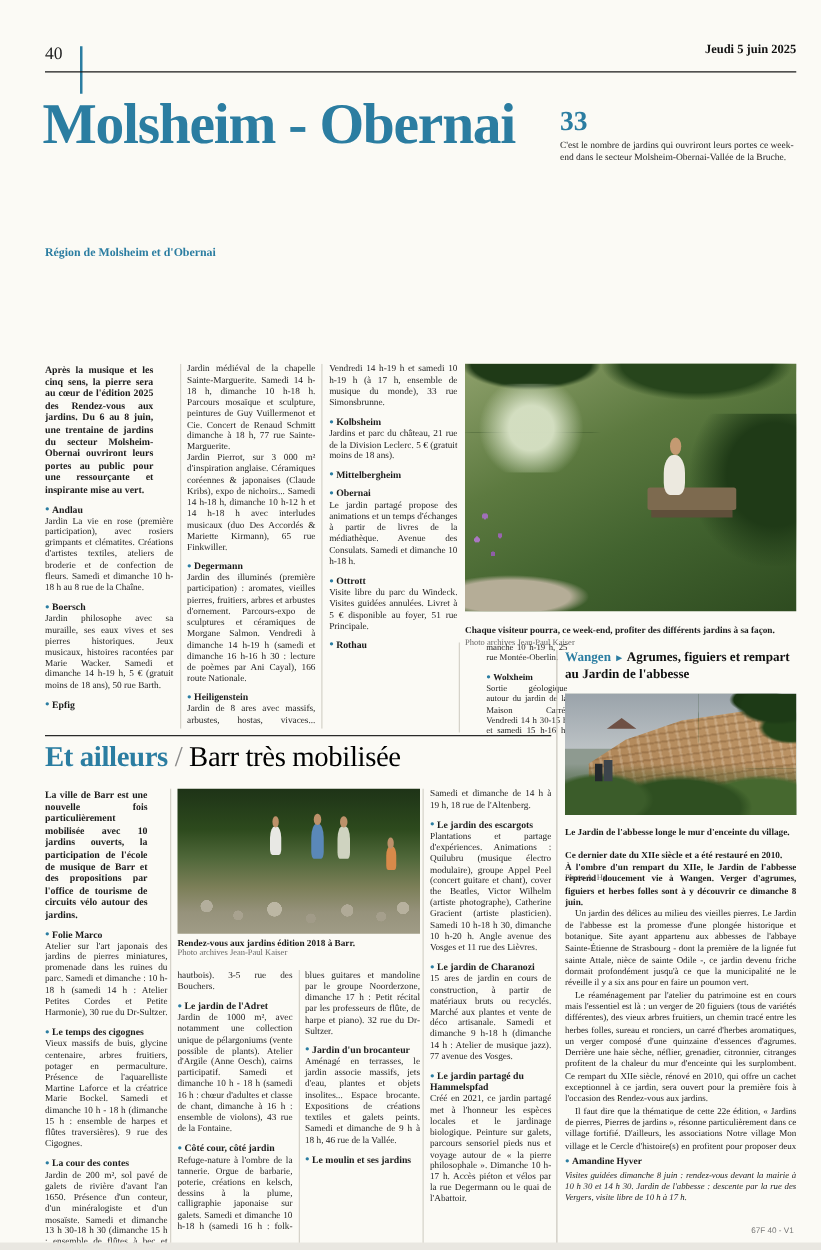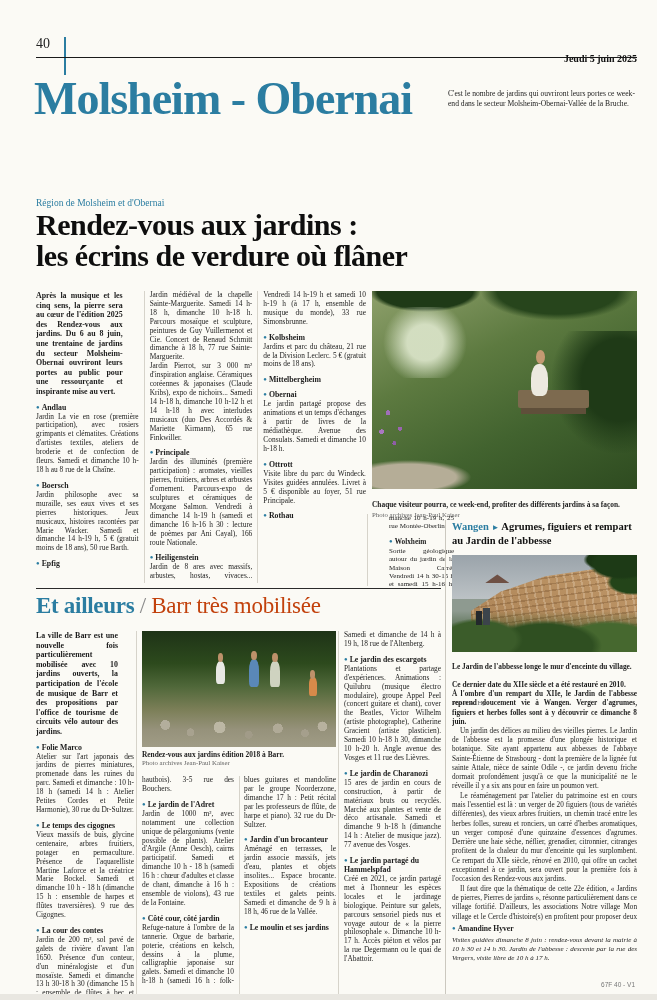--- a/index.html
+++ b/index.html
@@ -3,31 +3,31 @@
 <meta charset="utf-8">
 <style>
   html,body{margin:0;padding:0;background:#ffffff;}
   .page{position:relative;width:657px;height:1000px;background:#fbfaf5;overflow:hidden;
         font-family:"Liberation Serif","DejaVu Serif",serif;color:#1c1c1c;}
   .abs{position:absolute;}
 
   
   .pageno{left:36px;top:36px;font-size:14px;color:#222;text-align:center;}
   .header-tick{left:64px;top:37px;width:2px;height:38px;background:#2b7da1;}
-  .issue-date{right:20px;top:53px;font-size:10px;font-weight:bold;color:#111;}
+  .issue-date{right:20px;top:34px;font-size:10px;font-weight:bold;color:#111;}
   .toprule{left:36px;right:20px;top:57px;height:1px;background:#1a1a1a;}
 
   
   .masthead-title{left:34px;top:72px;font-size:46px;font-weight:bold;color:#2b7da1;letter-spacing:-1px;}
   .stat{left:448px;top:86px;width:190px;}
   .stat-num{font-size:22px;font-weight:bold;color:#2b7da1;line-height:22px;}
   .stat-text{font-size:7.6px;line-height:9.6px;color:#222;margin-top:3px;text-align:left;}
 
   
-  .kicker{left:36px;top:198px;font-size:9.5px;font-weight:normal;color:#2b7da1;}
+  .kicker{left:36px;top:198px;font-size:9.5px;font-weight:bold;color:#2b7da1;}
   .headline{left:36px;top:209px;font-size:30px;line-height:31px;font-weight:bold;color:#0e0e0e;letter-spacing:-0.5px;}
   .main-cols{left:36px;top:291px;width:330px;height:292px;column-count:3;column-gap:11px;
              column-rule:1px solid #d6d3ca;column-fill:auto;overflow:hidden;}
   .lead-p{font-weight:bold;font-size:7.9px;line-height:9.6px;text-align:justify;margin:0 16px 4px 0;}
   .etitle{font-size:7.8px;font-weight:bold;margin:6px 0 1px 0;}
   .bullet{color:#2b7da1;font-size:6px;vertical-align:1px;margin-right:2px;}
   .etext{font-size:7.4px;line-height:8.9px;text-align:justify;white-space:pre-line;margin:0;color:#1c1c1c;}
 
   .photo{background:#6b7c54;}
   .photo-main{left:372px;top:291px;width:265px;height:198px;
@@ -58,21 +58,21 @@
   .frag-divider{left:367px;top:514px;width:1px;height:72px;background:#d6d3ca;}
   .frag{left:389px;top:514px;width:65px;height:74px;overflow:hidden;}
   .frag .etext{font-size:7px;line-height:8.4px;}
   .frag .etitle{font-size:7.3px;}
 
   
   .barr-rule{left:36px;top:588px;width:405px;height:1px;background:#2a2a2a;}
   .barr-title{left:36px;top:593px;font-size:23px;letter-spacing:-0.3px;}
   .bt-accent{color:#2b7da1;font-weight:bold;}
   .bt-sep{color:#8a8a8a;}
-  .bt-rest{color:#c2410c;}
+  .bt-rest{color:#000000;}
   .barr-col1{left:36px;top:631px;width:98px;height:364px;overflow:hidden;}
   .vdiv{width:1px;background:#d6d3ca;}
   .vdiv1{left:136px;top:631px;height:364px;}
   .photo-barr{left:142px;top:631px;width:194px;height:116px;
     background:linear-gradient(180deg,#1e3317 0%,#2d4a1d 28%,#50683a 48%,#7c7f58 68%,#96927b 85%,#a09c86 100%);}
   .pb-rocks{left:0;bottom:0;width:100%;height:42%;
     background:radial-gradient(circle 5px at 12% 55%,#b3ae9c 96%,transparent),
                radial-gradient(circle 4px at 25% 70%,#a8a28f 96%,transparent),
                radial-gradient(circle 6px at 40% 60%,#bcb7a4 96%,transparent),
                radial-gradient(circle 4px at 55% 75%,#a19b88 96%,transparent),
@@ -129,28 +129,25 @@
 
 <div class="page">
 
   <div class="abs pageno">40</div>
   <div class="abs header-tick"></div>
   <div class="abs issue-date">Jeudi 5 juin 2025</div>
   <div class="abs toprule"></div>
 
   <div class="abs masthead-title">Molsheim - Obernai</div>
   <div class="abs stat">
+    <div class="stat-num">33</div>
     <div class="stat-text">C'est le nombre de jardins qui ouvriront leurs portes ce week-end dans le secteur Molsheim-Obernai-Vallée de la Bruche.</div>
   </div>
 
   <div class="abs kicker">Région de Molsheim et d'Obernai</div>
-  <div class="abs headline">
-    <div>Rendez-vous aux jardins :</div>
-    <div>les écrins de verdure où flâner</div>
-  </div>
 
   <div class="abs main-cols">
     <p class="lead-p">Après la musique et les cinq sens, la pierre sera au cœur de l'édition 2025 des Rendez-vous aux jardins. Du 6 au 8 juin, une trentaine de jardins du secteur Molsheim-Obernai ouvriront leurs portes au public pour une ressourçante et inspirante mise au vert.</p>
 
       <div class="entry">
         <div class="etitle opt"><span class="bullet">●</span><span>Andlau</span></div>
         <p class="etext">Jardin La vie en rose (première participation), avec rosiers grimpants et clématites. Créations d'artistes textiles, ateliers de broderie et de confection de fleurs. Samedi et dimanche 10 h-18 h au 8 rue de la Chaîne.</p>
       </div>
 
       <div class="entry">
@@ -158,21 +155,21 @@
         <p class="etext">Jardin philosophe avec sa muraille, ses eaux vives et ses pierres historiques. Jeux musicaux, histoires racontées par Marie Wacker. Samedi et dimanche 14 h-19 h, 5 € (gratuit moins de 18 ans), 50 rue Barth.</p>
       </div>
 
       <div class="entry">
         <div class="etitle opt"><span class="bullet">●</span><span>Epfig</span></div>
         <p class="etext">Jardin médiéval de la chapelle Sainte-Marguerite. Samedi 14 h-18 h, dimanche 10 h-18 h. Parcours mosaïque et sculpture, peintures de Guy Vuillermenot et Cie. Concert de Renaud Schmitt dimanche à 18 h, 77 rue Sainte-Marguerite.
 Jardin Pierrot, sur 3 000 m² d'inspiration anglaise. Céramiques coréennes &amp; japonaises (Claude Kribs), expo de nichoirs... Samedi 14 h-18 h, dimanche 10 h-12 h et 14 h-18 h avec interludes musicaux (duo Des Accordés &amp; Mariette Kirmann), 65 rue Finkwiller.</p>
       </div>
 
       <div class="entry">
-        <div class="etitle opt"><span class="bullet">●</span><span>Principale</span></div>
+        <div class="etitle opt"><span class="bullet">●</span><span>Degermann</span></div>
         <p class="etext">Jardin des illuminés (première participation) : aromates, vieilles pierres, fruitiers, arbres et arbustes d'ornement. Parcours-expo de sculptures et céramiques de Morgane Salmon. Vendredi à dimanche 14 h-19 h (samedi et dimanche 16 h-16 h 30 : lecture de poèmes par Ani Cayal), 166 route Nationale.</p>
       </div>
 
       <div class="entry">
         <div class="etitle opt"><span class="bullet">●</span><span>Heiligenstein</span></div>
         <p class="etext">Jardin de 8 ares avec massifs, arbustes, hostas, vivaces... Vendredi 14 h-19 h et samedi 10 h-19 h (à 17 h, ensemble de musique du monde), 33 rue Simonsbrunne.</p>
       </div>
 
       <div class="entry">
         <div class="etitle opt"><span class="bullet">●</span><span>Kolbsheim</span></div>

